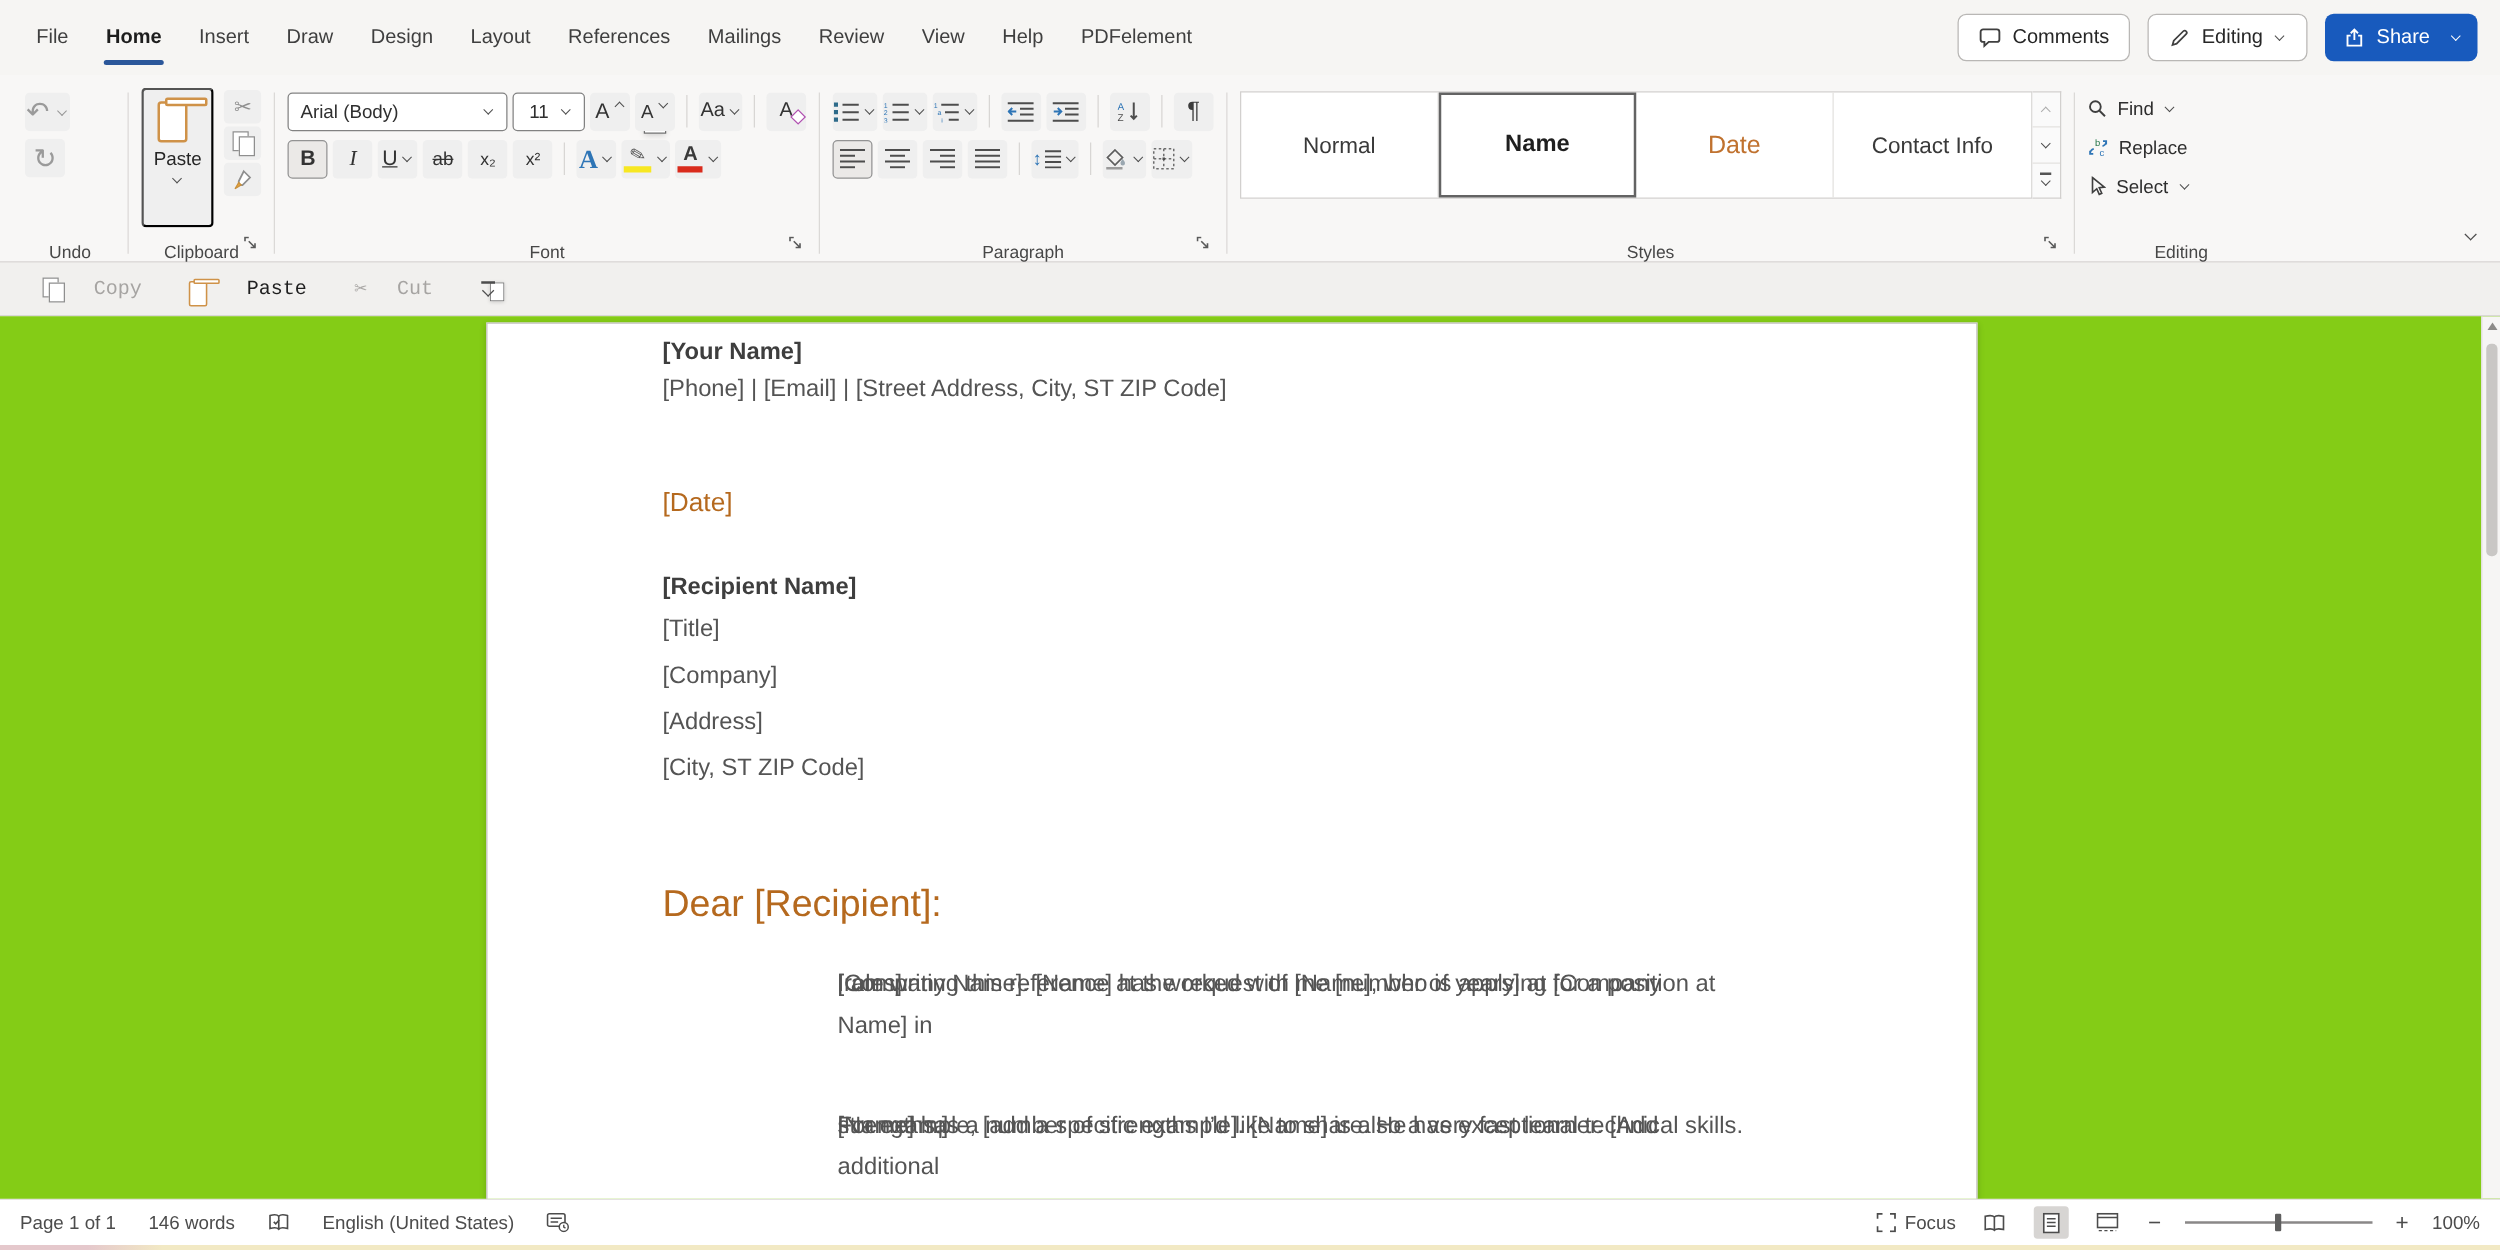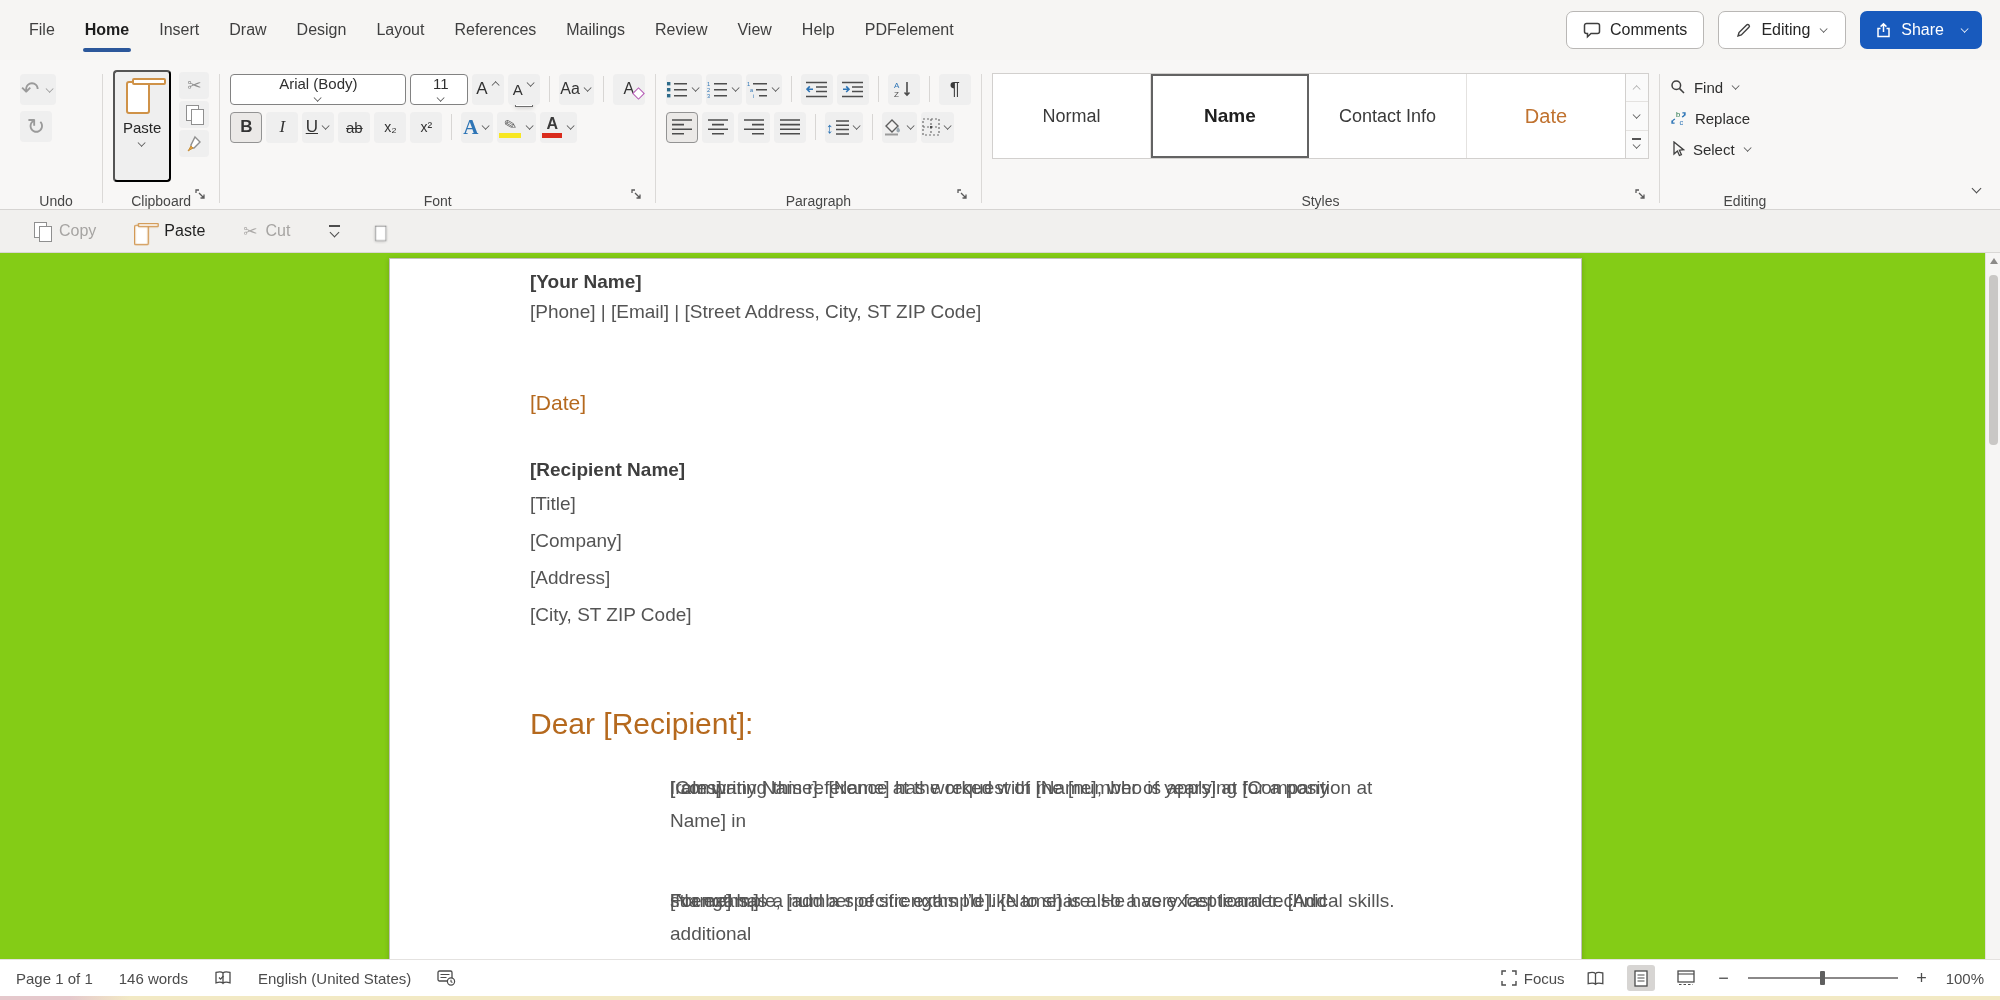--- a/index.html
+++ b/index.html
@@ -28,21 +28,21 @@
   .ribbon { height:150px; background:#f8f7f6; border-bottom:1px solid #d6d4d2; display:flex; align-items:stretch; padding:4px 10px 0; position:relative; }
   .group { display:flex; flex-direction:column; padding:2px 10px 0; position:relative; }
   .g-body { flex:1; }
   .g-label { height:27px; display:flex; align-items:flex-end; justify-content:center; font-size:14px; color:#474747; position:relative; padding:0 10px; }
   .launcher { position:absolute; right:0; bottom:6px; width:16px; height:16px; display:flex; align-items:center; justify-content:center; }
   .vsep { width:1px; background:#dbd9d7; margin:10px 0 6px; }
   .rrow { display:flex; align-items:center; height:38px; gap:4px; }
   .rbtn { min-width:32px; height:31px; display:inline-flex; align-items:center; justify-content:center; gap:3px; border-radius:4px; border:1px solid transparent; font-size:17px; color:#333; cursor:default; }
   .rbtn.sel { background:#ebe9e7; border-color:#939393; }
   .isep { width:1px; height:26px; background:#d8d6d4; margin:0 5px; }
-  .combo { display:flex; align-items:center; justify-content:space-between; background:#fff; border:1px solid #828282; border-radius:4px; height:31px; padding:0 9px; font-size:15px; color:#2f2f2f;flex-direction:column; }
+  .combo { display:flex; align-items:center; justify-content:space-between; background:#fff; border:1px solid #828282; border-radius:4px; height:31px; padding:0 9px; font-size:15px; color:#2f2f2f; }
   .ic { display:block; }
 
   
   .undo-col { display:flex; flex-direction:column; align-items:flex-start; gap:6px; padding-top:8px; }
   .glyph-gray { font-size:22px; color:#9a9a9a; line-height:1; }
 
   
   .clip-body { display:flex; gap:8px; padding-top:4px; }
   .paste-big { display:flex; flex-direction:column; align-items:center; gap:3px; padding:6px 8px 2px; border-radius:4px; }
   .paste-label { font-size:15px; color:#262626; }
@@ -89,21 +89,21 @@
   .more-bar i { width:9px; height:2px; background:#555; }
 
   
   .edit-rows { display:flex; flex-direction:column; gap:5px; padding-top:8px; }
   .edit-row { display:flex; align-items:center; gap:8px; font-size:15px; color:#2e2e2e; height:26px; }
 
   .collapse-chev { position:absolute; right:18px; bottom:10px; }
 
   
   .quickbar { height:43px; background:#f1f0ee; border-bottom:1px solid #d9d7d5; display:flex; align-items:center; gap:38px; padding-left:34px; }
-  .qitem { display:flex; align-items:center; gap:8px; font-size:16px; }
+  .qitem { display:flex; align-items:center; gap:24px; font-size:16px;font-family:Liberation Mono, monospace; }
   .qitem.disabled { color:#a6a4a2; }
   .qitem.enabled { color:#1f1f1f; }
   .more-ic { position:relative; width:13px; height:12px; }
   .more-ic::before { content:""; position:absolute; left:1px; top:0; width:11px; height:2px; background:#4d4d4d; }
   .more-ic::after { content:""; position:absolute; left:3px; top:4px; width:6px; height:6px; border-right:1.8px solid #4d4d4d; border-bottom:1.8px solid #4d4d4d; transform:rotate(45deg); }
 
   
   .docarea { flex:1; position:relative; background:#84cc16; overflow:hidden; }
   .page { position:absolute; left:389px; top:5px; width:1193px; height:1100px; background:#fff; border:1px solid #c2c0be; box-shadow:0 1px 5px rgba(0,0,0,.18); }
   .page [data-name] { position:absolute; left:140px; }
@@ -414,22 +414,22 @@
           </span>
       </footer>
     </section>
     <div class="vsep"></div>
 
     <section class="group" data-name="styles-group">
       <div class="g-body styles-body">
         <div class="gallery" data-name="styles-gallery">
           <div class="style-item" data-name="style-normal">Normal</div>
           <div class="style-item sel" data-name="style-name">Name</div>
+          <div class="style-item date" data-name="style-date">Date</div>
           <div class="style-item" data-name="style-contact-info">Contact Info</div>
-          <div class="style-item date" data-name="style-date">Date</div>
         </div>
         <div class="gal-scroll" data-name="styles-gallery-scrollbar">
           <div data-name="styles-scroll-up-button">
               <i class="chev sm up" data-name="chevron-up-icon" style="opacity:.45;"></i>
             </div>
           <div data-name="styles-scroll-down-button">
               <i class="chev sm" data-name="chevron-down-icon"></i>
             </div>
           <div data-name="styles-gallery-more-button">
               <span class="more-bar" data-name="gallery-more-icon">

